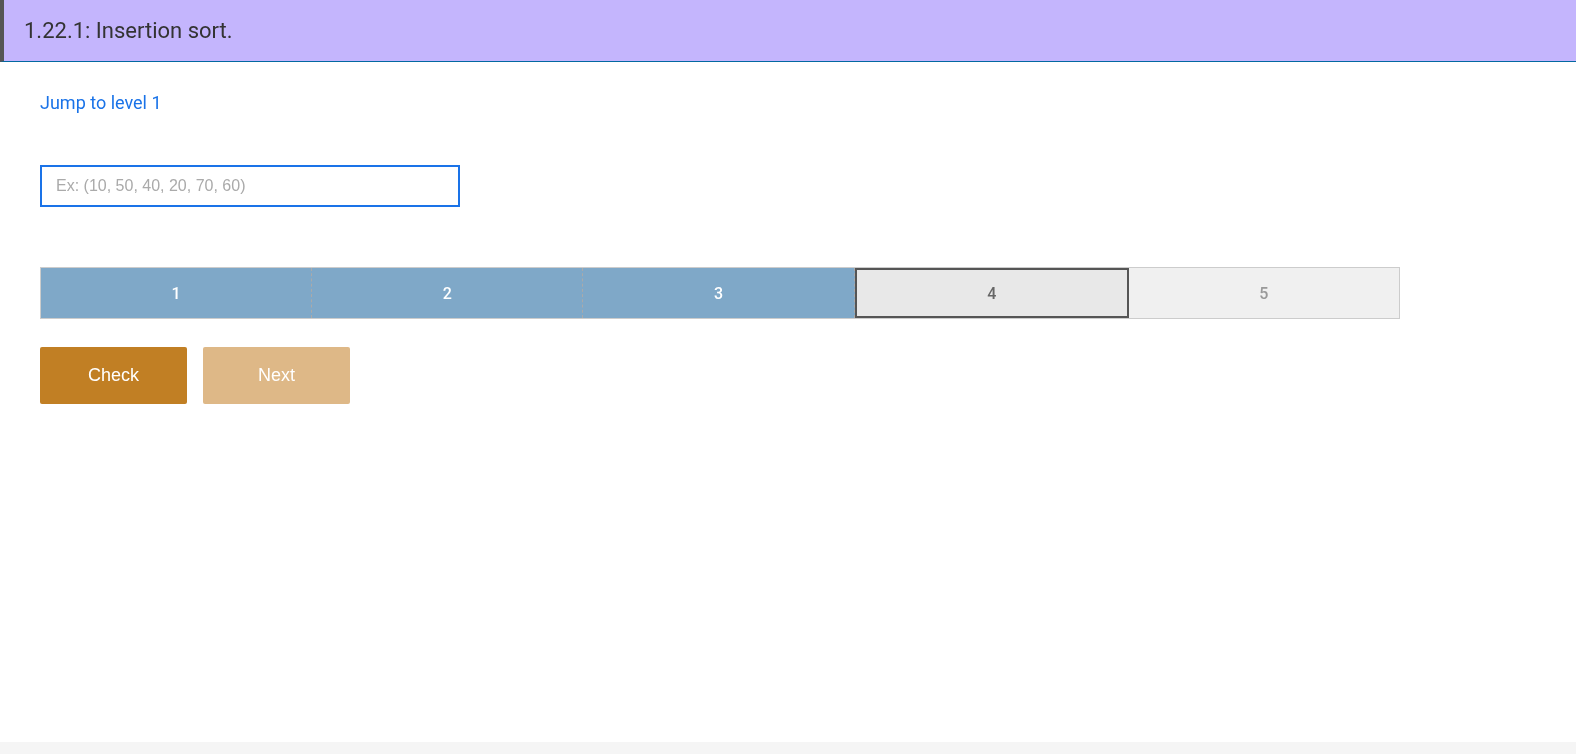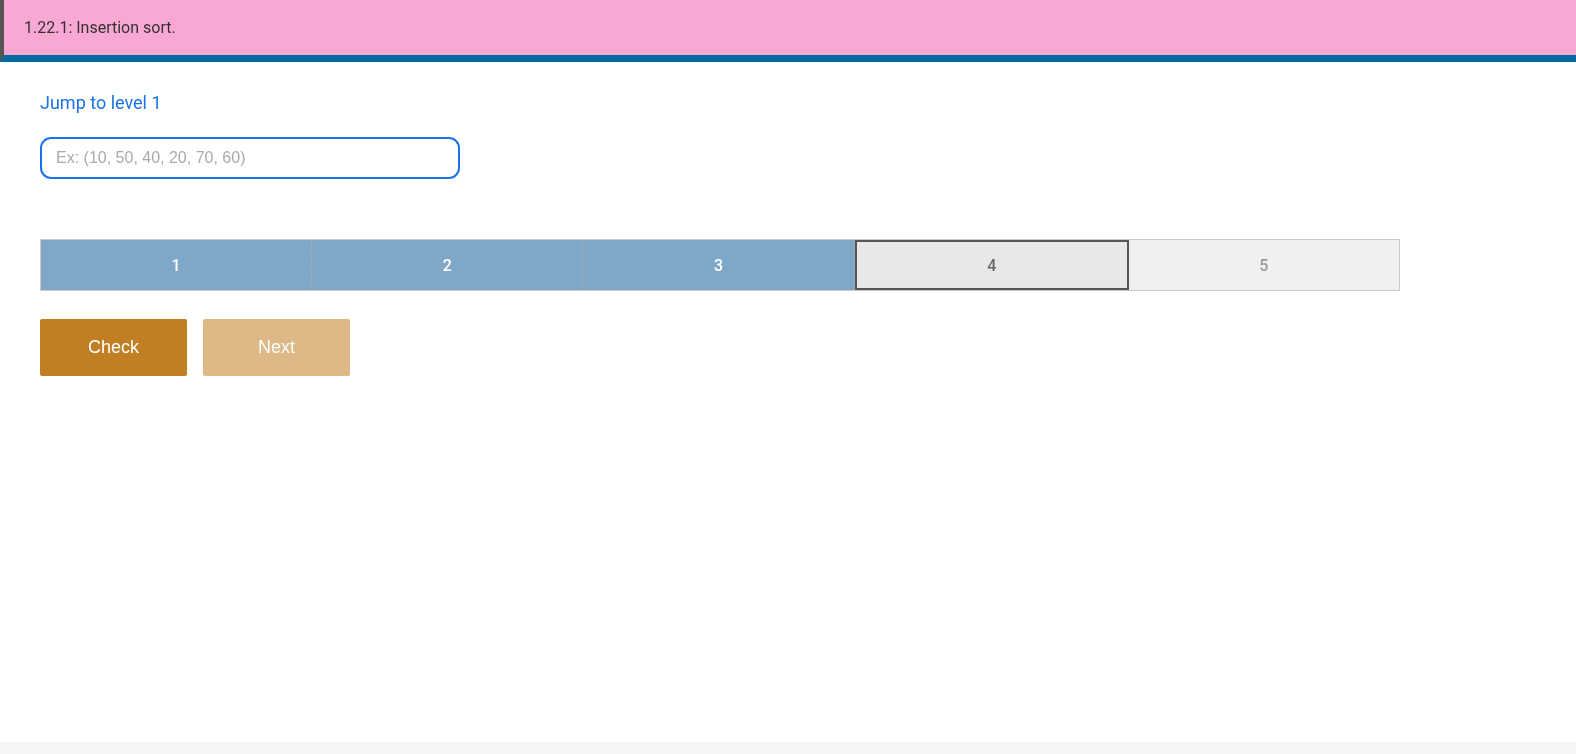--- a/index.html
+++ b/index.html
@@ -10,61 +10,61 @@
 
     body {
       font-family: 'Roboto', Arial, sans-serif;
       background-color: #f5f5f5;
       color: #333;
       width: 1576px;
       min-height: 754px;
     }
 
     .header-bar {
-      background-color: #f9a8d4;
+      background-color: #c4b5fd;
       border-left: 4px solid #555;
       padding: 18px 20px;
-      font-size: 16px;
+      font-size: 22px;
       font-weight: 400;
       color: #333;
-      border-bottom: 7px solid #0369a1;
+      border-bottom: 1px solid #0369a1;
     }
 
     .content-area {
       background-color: #ffffff;
       padding: 20px 40px 40px 40px;
       min-height: 680px;
     }
 
     .session-id {
       font-size: 13px;
       color: #888;
       margin-bottom: 12px;
     }
 
     .jump-link {
       color: #1a73e8;
       font-size: 18px;
       text-decoration: none;
       cursor: pointer;
       display: inline-block;
-      margin-bottom: 24px;
+      margin-bottom: 52px;
       margin-top: 10px;
     }
 
     .question-text {
       font-size: 19px;
       color: #222;
       margin-bottom: 20px;
       margin-top: 20px;
     }
 
     .answer-input {
       border: 2px solid #1a73e8;
-      border-radius: 11px;
+      border-radius: 0;
       padding: 10px 14px;
       font-size: 16px;
       width: 420px;
       color: #999;
       outline: none;
       margin-bottom: 60px;
       display: block;
     }
 
     .answer-input::placeholder {

